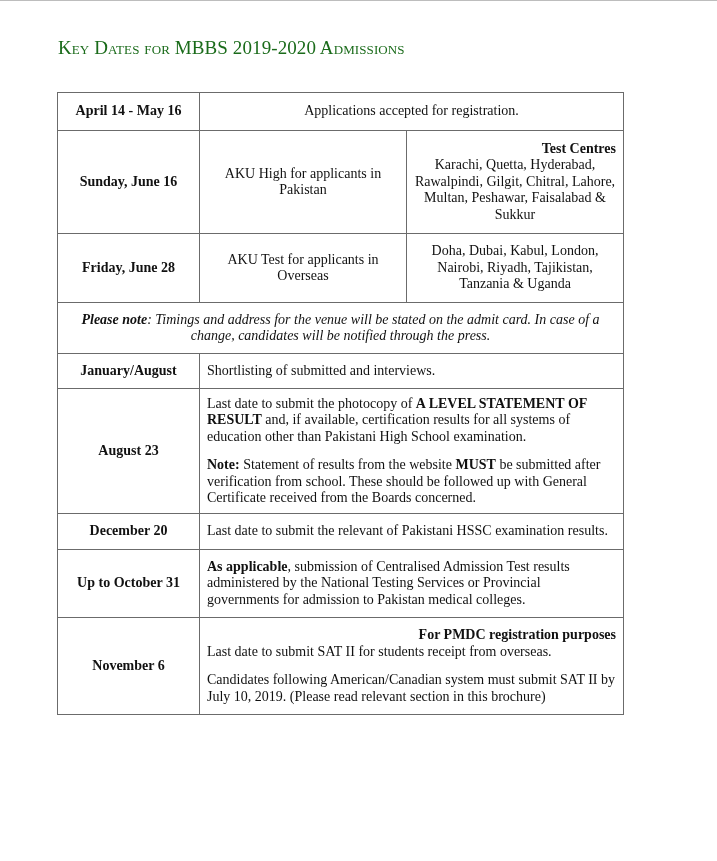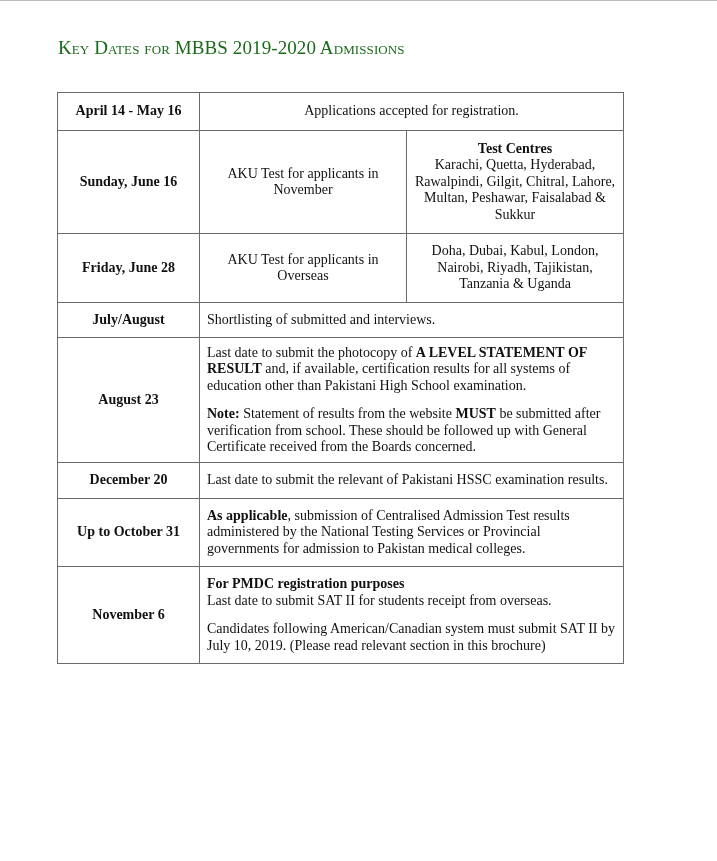--- a/index.html
+++ b/index.html
@@ -7,50 +7,53 @@
          font-family:"Liberation Serif","DejaVu Serif",serif; color:#111; }
   .topline { position:absolute; left:0; top:0; width:717px; height:1px; background:#bdbdbd; }
   .title { position:absolute; left:53px; top:32px; margin:5px; font-size:19px; font-weight:normal;
            color:#1a6b1a; font-variant:small-caps; letter-spacing:0.1px; }
   table { position:absolute; left:57px; top:92px; width:567px; border-collapse:collapse; font-size:14px; line-height:16.5px; }
   td { border:1px solid #6b6b6b; padding:3px 7px; vertical-align:middle; }
   td.date { width:127px; text-align:center; font-weight:bold; }
   td.center { text-align:center; }
   td.desc { text-align:left; }
   .note-row td { text-align:center; font-style:italic; padding:8px 12px; }
-  .b { font-weight:bold; }
+  .b { font-weight:bold;text-align:right; }
   .gap { height:12px; display:block; }
 </style>
 </head>
 <body>
 
 <div class="topline"></div>
 <h1 class="title">Key Dates for MBBS 2019-2020 Admissions</h1>
 
 <table>
   <tbody>
       <tr style="height:38px">
     <td class="date">April 14 - May 16</td>
     <td class="center" colspan="2">Applications accepted for registration.</td>
   </tr>
   <tr style="height:103px">
     <td class="date">Sunday, June 16</td>
-    <td class="center" style="width:192px">AKU Test for applicants in November</td>
+    <td class="center" style="width:192px">AKU High for applicants in Pakistan</td>
     <td class="center">
       <span class="b" style="display:block">Test Centres</span>
       <span>Karachi, Quetta, Hyderabad, Rawalpindi, Gilgit, Chitral, Lahore, Multan, Peshawar, Faisalabad &amp; Sukkur</span>
     </td>
   </tr>
   <tr style="height:69px">
     <td class="date">Friday, June 28</td>
     <td class="center">AKU Test for applicants in Overseas</td>
     <td class="center">Doha, Dubai, Kabul, London, Nairobi, Riyadh, Tajikistan, Tanzania &amp; Uganda</td>
   </tr>
+  <tr class="note-row" style="height:51px">
+    <td colspan="3"><span class="b">Please note</span><span>: Timings and address for the venue will be stated on the admit card. In case of a change, candidates will be notified through the press.</span></td>
+  </tr>
   <tr style="height:35px">
-    <td class="date">July/August</td>
+    <td class="date">January/August</td>
     <td class="desc" colspan="2">Shortlisting of submitted and interviews.</td>
   </tr>
   <tr style="height:125px">
     <td class="date">August 23</td>
     <td class="desc" colspan="2">
       <span>Last date to submit the photocopy of </span><span class="b">A LEVEL STATEMENT OF RESULT</span><span> and, if available, certification results for all systems of education other than Pakistani High School examination.</span>
       <span class="gap"></span>
       <span class="b">Note:</span><span> Statement of results from the website </span><span class="b">MUST</span><span> be submitted after verification from school. These should be followed up with General Certificate received from the Boards concerned.</span>
     </td>
   </tr>

